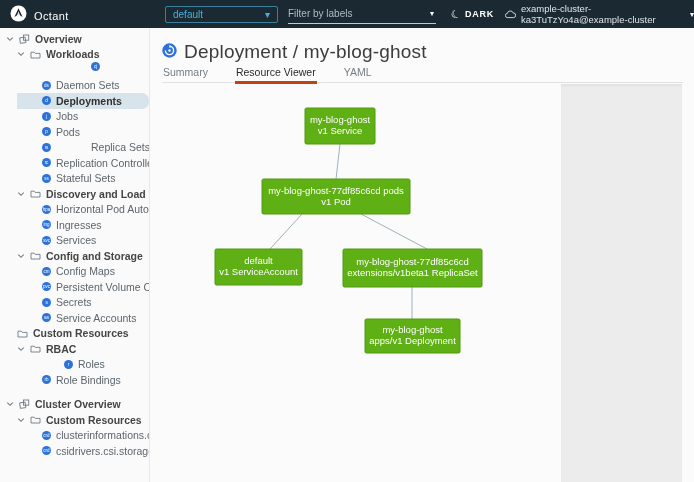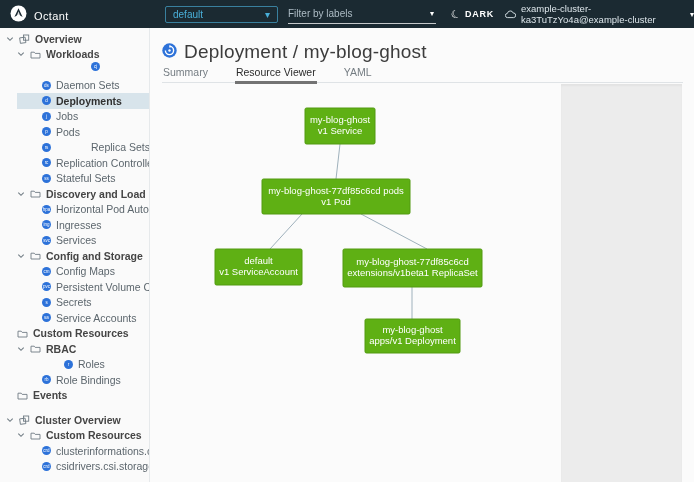--- a/index.html
+++ b/index.html
@@ -33,34 +33,34 @@
   
   .sidebar { position:absolute; left:0; top:28px; width:150px; height:454px; background:#FAFAFA;
     border-right:1px solid #E6E9EB; overflow:hidden; padding-top:3px; }
   .srow { height:15.5px; display:flex; align-items:center; gap:5px; white-space:nowrap;
     cursor:pointer; overflow:hidden; }
   .srow .chev { width:8px; display:flex; justify-content:center; flex:0 0 auto; }
   .srow .icon { flex:0 0 auto; display:flex; align-items:center; }
   .srow .lbl { font-size:10.5px; }
   .srow.group .lbl, .srow.root .lbl { font-weight:bold; color:#454545; }
   .srow.leaf .lbl { color:#5C666D; }
-  .srow.selected { background:linear-gradient(to right, transparent 17px, #D8E4EB 17px); }
+  .srow.selected { background:linear-gradient(to right, transparent 17px, #D8E4EB 17px);border-radius:7px; }
   .srow.selected .lbl { font-weight:bold; color:#313131; }
   .leaf-badge { width:9px; height:9px; border-radius:50%; background:#2D72D9; color:#fff;
     font-size:4.5px; display:flex; align-items:center; justify-content:center; }
   .spacer { height:9px; }
 
   
   .main { position:absolute; left:150px; top:28px; width:544px; height:462px; background:#FBFBFB; }
   .title-row { position:absolute; left:12px; top:13px; display:flex; align-items:center; gap:7px; }
   .page-title { font-size:19px; font-weight:400; color:#3C3C3C; letter-spacing:.2px; }
   .tabs { position:absolute; left:12px; top:38px; width:521px; height:17px;
     border-bottom:1px solid #DFE3E6; display:flex; gap:26px; }
   .tab { font-size:10.5px; color:#747C82; padding:0 1px 4px 1px; cursor:pointer; }
-  .tab.active { color:#2B2B2B; border-bottom:3px solid #737373; margin-bottom:-2px; }
+  .tab.active { color:#2B2B2B; border-bottom:3px solid #c2410c; margin-bottom:-2px; }
   .canvas { position:absolute; left:0; top:56px; width:411px; height:398px; }
   .side-panel { position:absolute; left:411px; top:56px; width:121px; height:398px;
     background:#ECECEC; box-shadow:inset 0 2px 2px rgba(0,0,0,.04); }
   .graph-node { cursor:pointer; }
   .graph-node text { fill:#FFFFFF; font-size:9.5px; font-family:"Liberation Sans",sans-serif; }
 </style>
 </head>
 <body>
 
 <div class="header">
@@ -270,28 +270,20 @@
       <span class="icon">
         <span class="leaf-badge">r</span>
       </span>
       <span class="lbl">Roles</span>
     </div>
     <div class="srow leaf" style="padding-left: 42px;">
       <span class="icon">
         <span class="leaf-badge">rb</span>
       </span>
       <span class="lbl">Role Bindings</span>
-    </div>
-    <div class="srow group" style="padding-left: 17px;">
-      <span class="icon">
-        <svg width="11" height="9" viewBox="0 0 11 9">
-          <path d="M1 2.2 L4.2 2.2 L5.2 3.4 L10 3.4 L10 8 L1 8 Z" fill="none" stroke="#707C84" stroke-width="0.9"></path>
-        </svg>
-      </span>
-      <span class="lbl">Events</span>
     </div>
     <div class="spacer"></div>
     <div class="srow root" style="padding-left: 6px;">
       <span class="chev">
         <svg width="8" height="8" viewBox="0 0 8 8">
           <path d="M1.3 2.6 L4 5.3 L6.7 2.6" fill="none" stroke="#707C84" stroke-width="1.1"></path>
         </svg>
       </span>
       <span class="icon">
         <svg width="11" height="10" viewBox="0 0 11 10">

